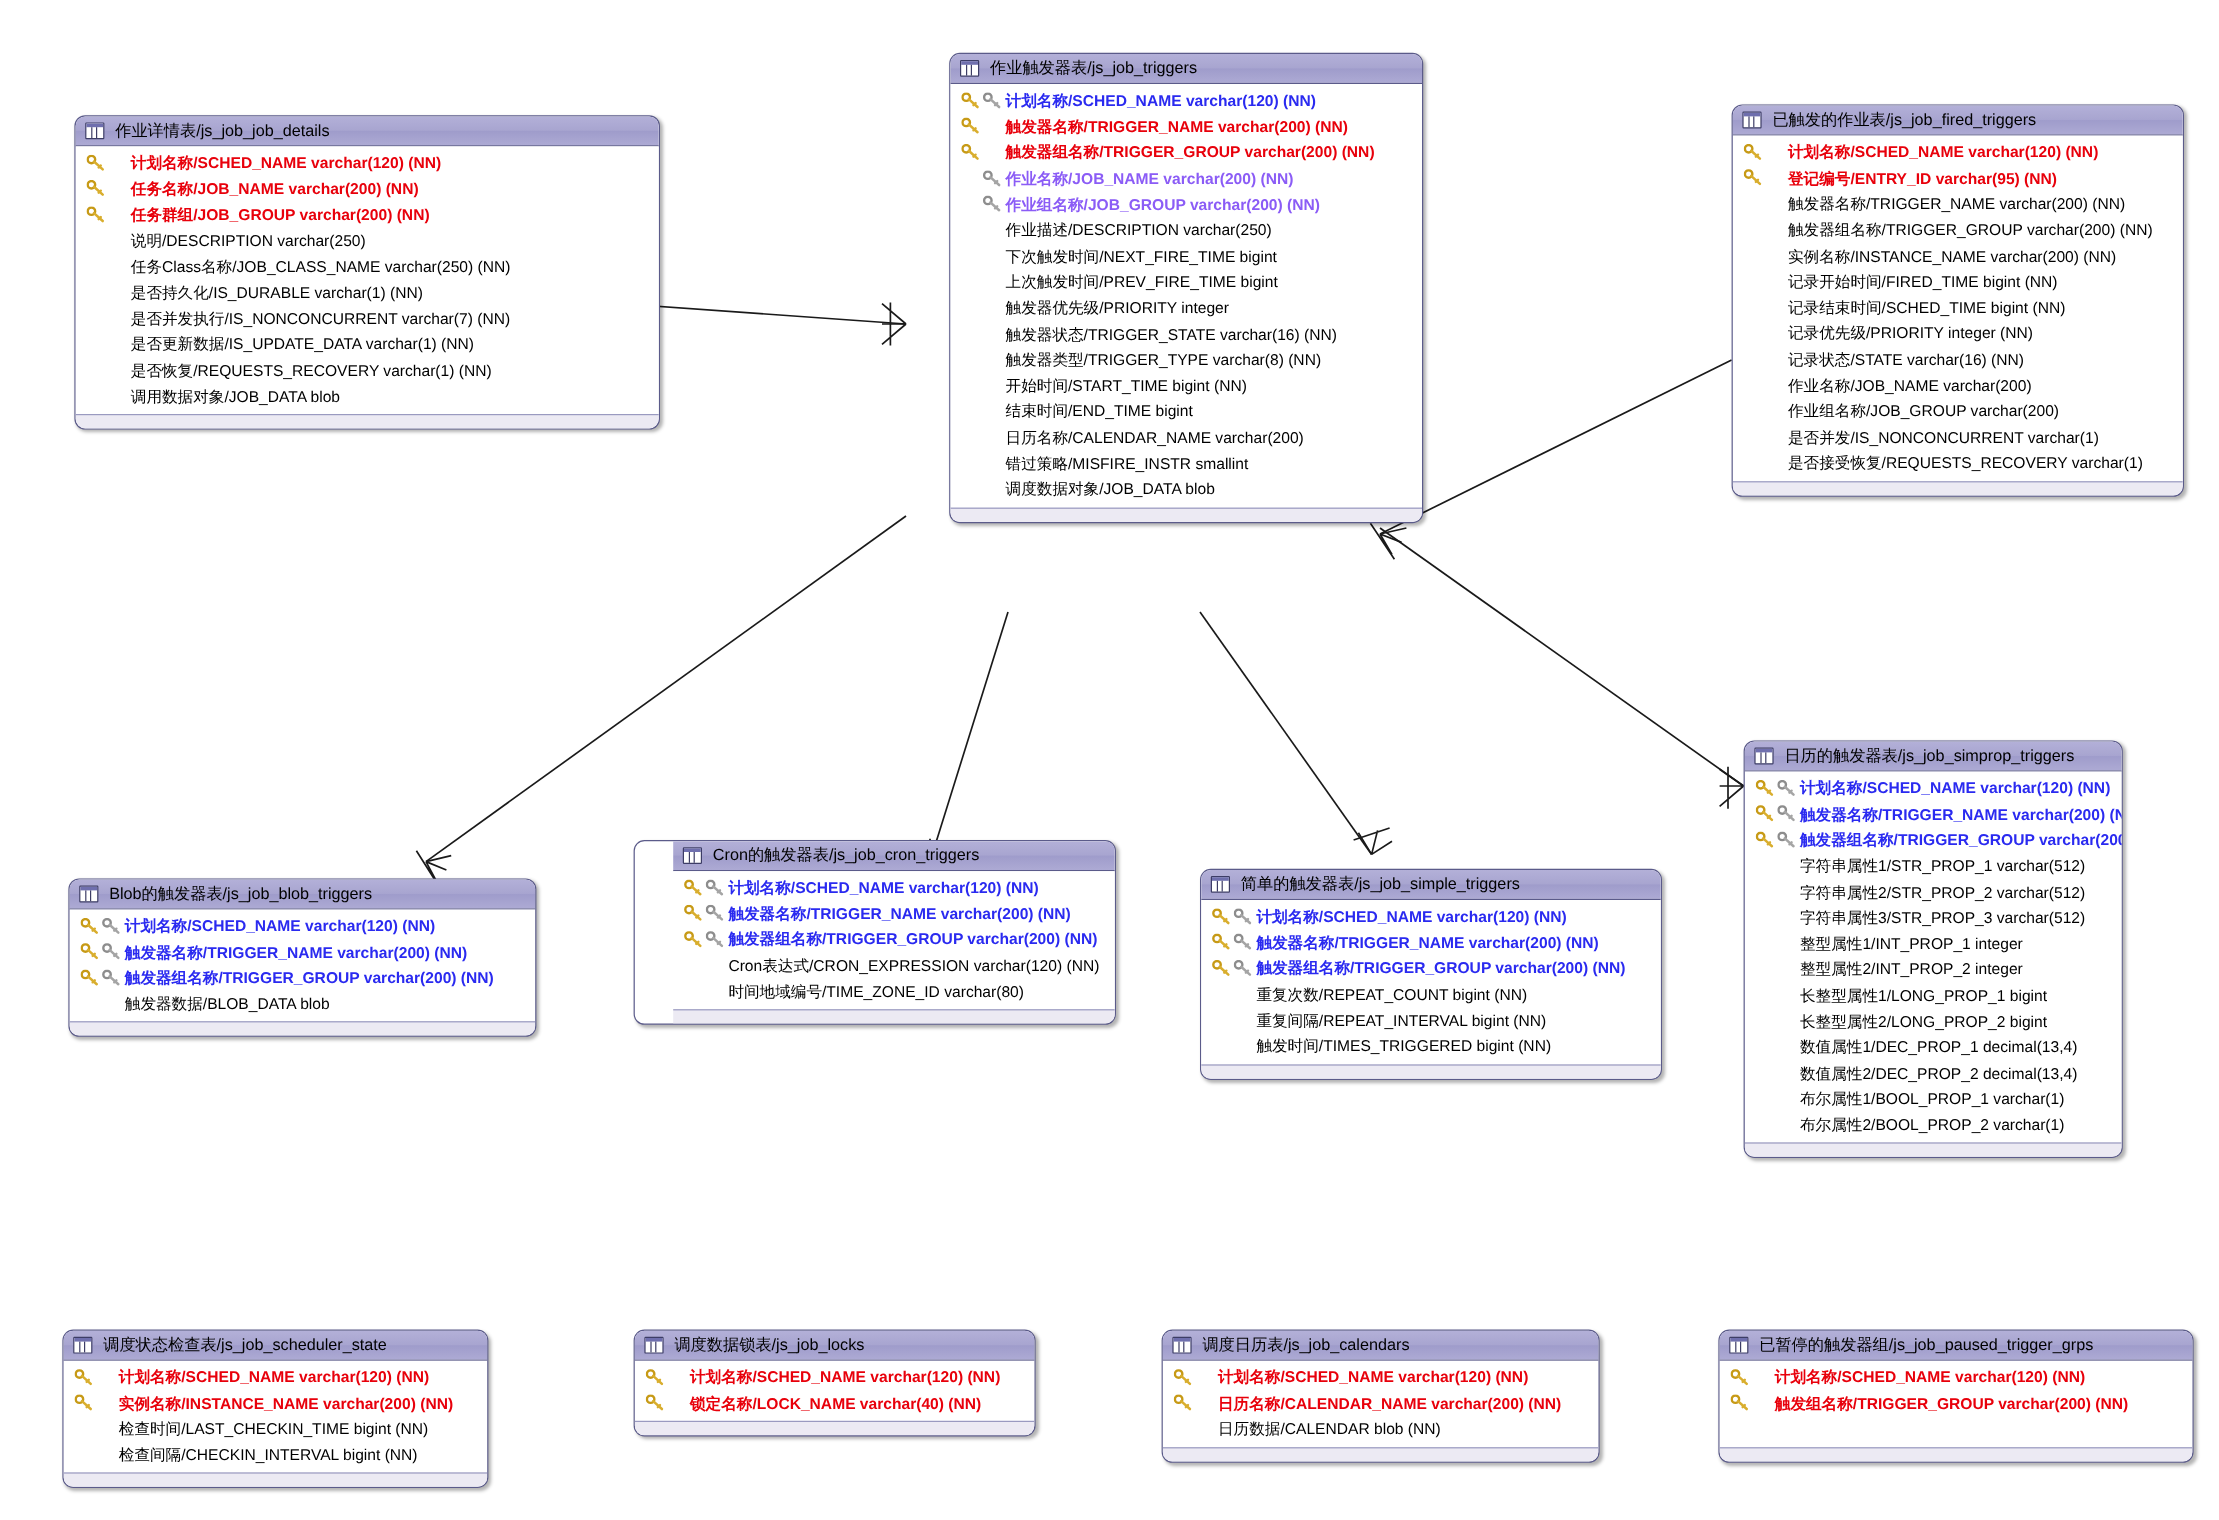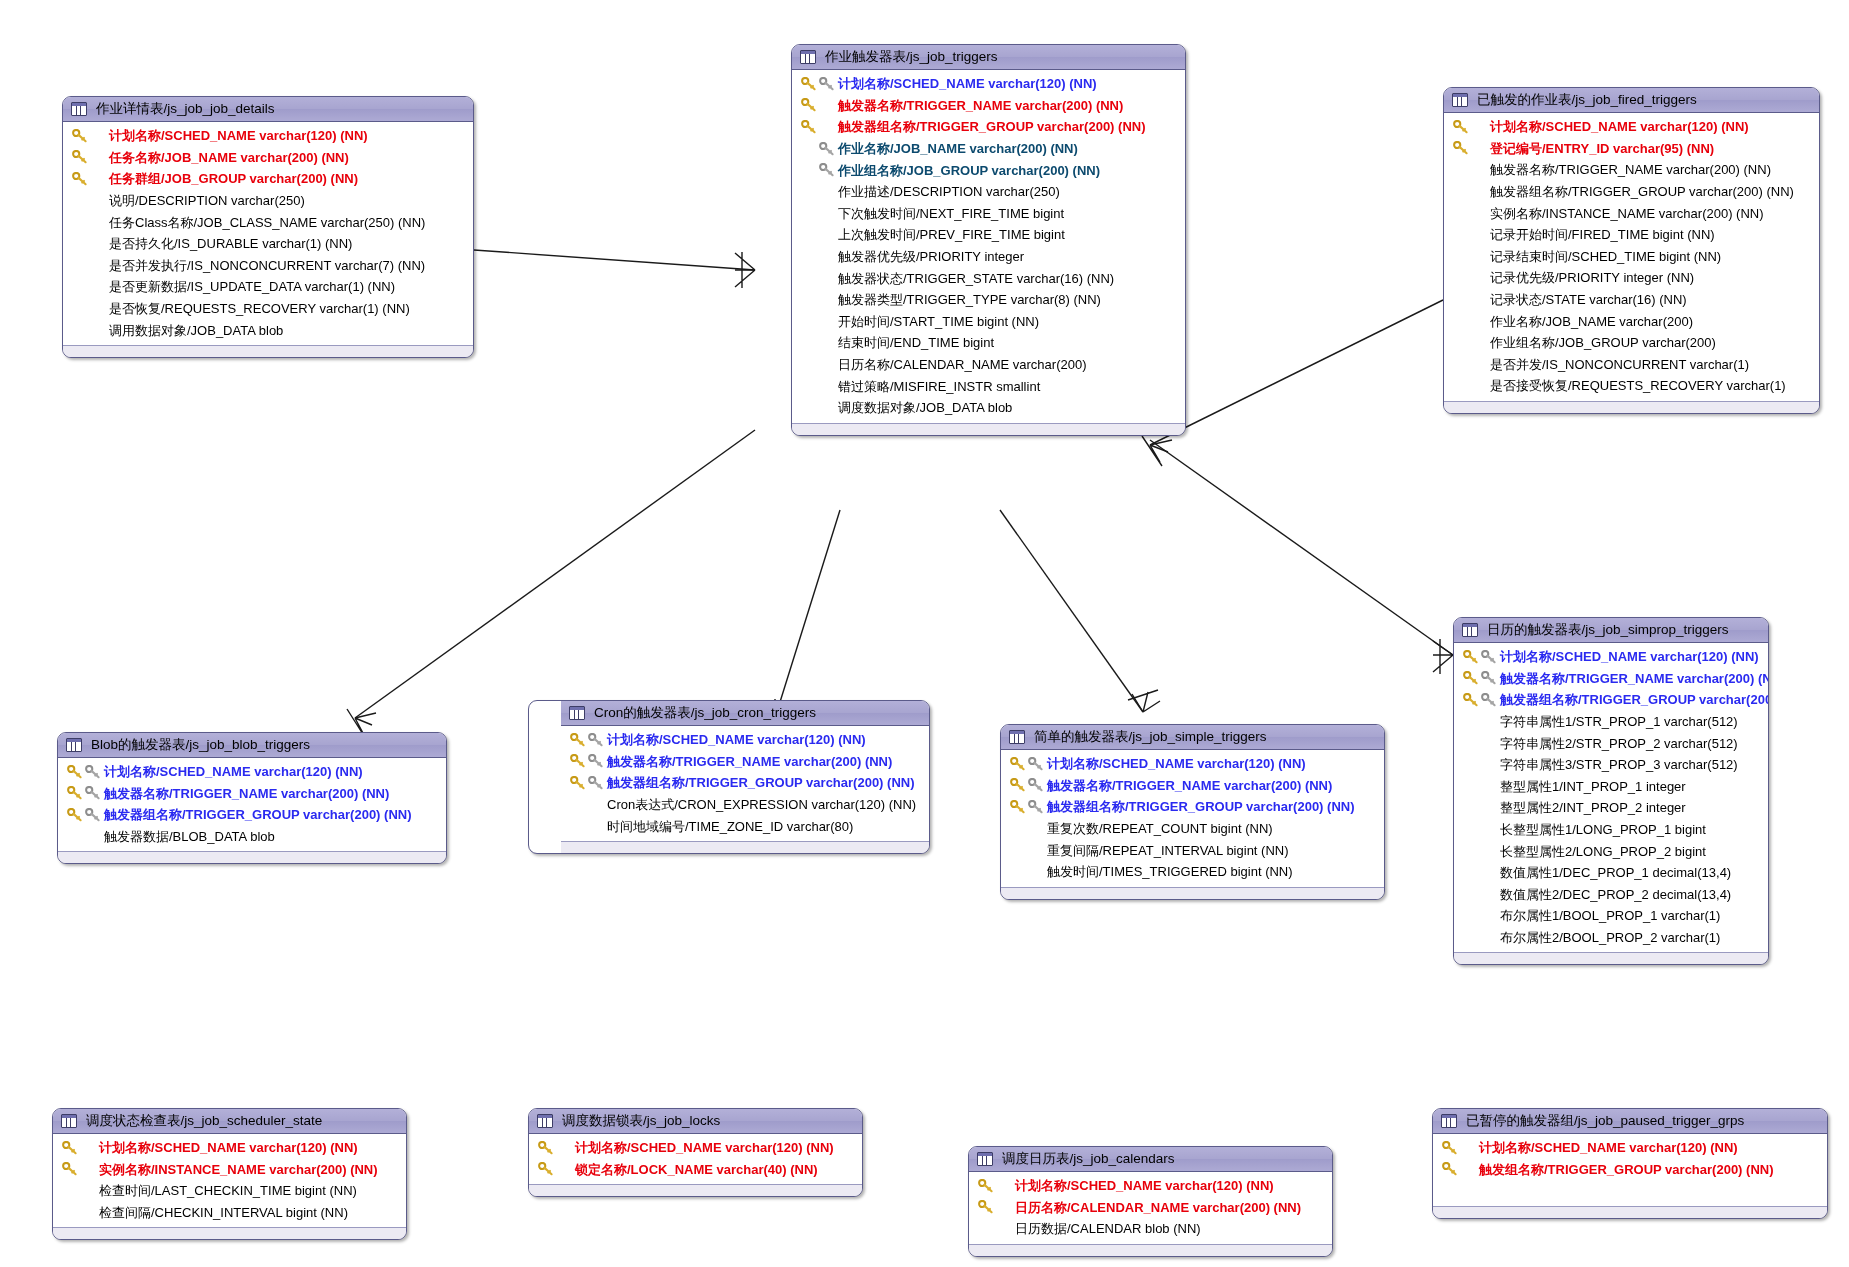--- a/index.html
+++ b/index.html
@@ -76,21 +76,21 @@
   }
   .keyslot.empty{background:none;}
   .attr-text{
     font-size:13px;
     color:#000000;
     line-height:1;
     margin-left:2px;
   }
   .c-red{color:#e8000b;font-weight:bold;}
   .c-blue{color:#2a2af0;font-weight:bold;}
-  .c-green{color:#0c4a6e;font-weight:bold;}
+  .c-green{color:#8b5cf6;font-weight:bold;}
   .c-black{color:#000000;font-weight:normal;}
 
   
   .keyslot svg{position:absolute;left:1px;top:0px;}
 </style>
 </head>
 <body>
 
 <div id="canvas">
   <svg id="lines" viewBox="0 0 1849 1267" xmlns="http://www.w3.org/2000/svg">
@@ -110,21 +110,21 @@
 
       <path d="M 1000 510 L 1143 712"></path>
       <path d="M 1143 712 L 1132 694 M 1143 712 L 1148 692 M 1143 712 L 1160 701 M 1128 700 L 1158 690"></path>
 
       <path d="M 1150 440 L 1453 655"></path>
       <path d="M 1453 655 L 1433 641 M 1453 655 L 1433 655 M 1453 655 L 1433 672 M 1440 639 L 1440 674"></path>
     </g>
   </svg>
 
   <div id="entities">
-      <div class="entity" style="left: 62px; top: 96px; width: 412px;">
+      <div class="entity" style="left: 62px; top: 96px; width: 488px;">
         <div class="ent-header">
           <span class="tbl-icon"></span>
           <span class="ent-title">作业详情表/js_job_job_details</span>
         </div>
         <div class="ent-body">
           <div class="attr">
             <span class="keyslot">
               <svg width="16" height="14" viewBox="0 0 16 14">
                 <g>
                   <circle cx="4.2" cy="4.0" r="3.1" fill="none" stroke="#c79a16" stroke-width="2"></circle>
@@ -912,21 +912,21 @@
                   <path d="M10.2 10.6 L12.0 8.9" stroke="#d9ae2e" stroke-width="2" stroke-linecap="round"></path>
                 </g>
               </svg>
             </span>
             <span class="keyslot empty"></span>
             <span class="attr-text c-red">锁定名称/LOCK_NAME varchar(40) (NN)</span>
           </div>
         </div>
         <div class="ent-footer"></div>
       </div>
-      <div class="entity" style="left: 968px; top: 1108px; width: 365px; margin-top: 38px;">
+      <div class="entity" style="left: 968px; top: 1108px; width: 365px;">
         <div class="ent-header">
           <span class="tbl-icon"></span>
           <span class="ent-title">调度日历表/js_job_calendars</span>
         </div>
         <div class="ent-body">
           <div class="attr">
             <span class="keyslot">
               <svg width="16" height="14" viewBox="0 0 16 14">
                 <g>
                   <circle cx="4.2" cy="4.0" r="3.1" fill="none" stroke="#c79a16" stroke-width="2"></circle>

